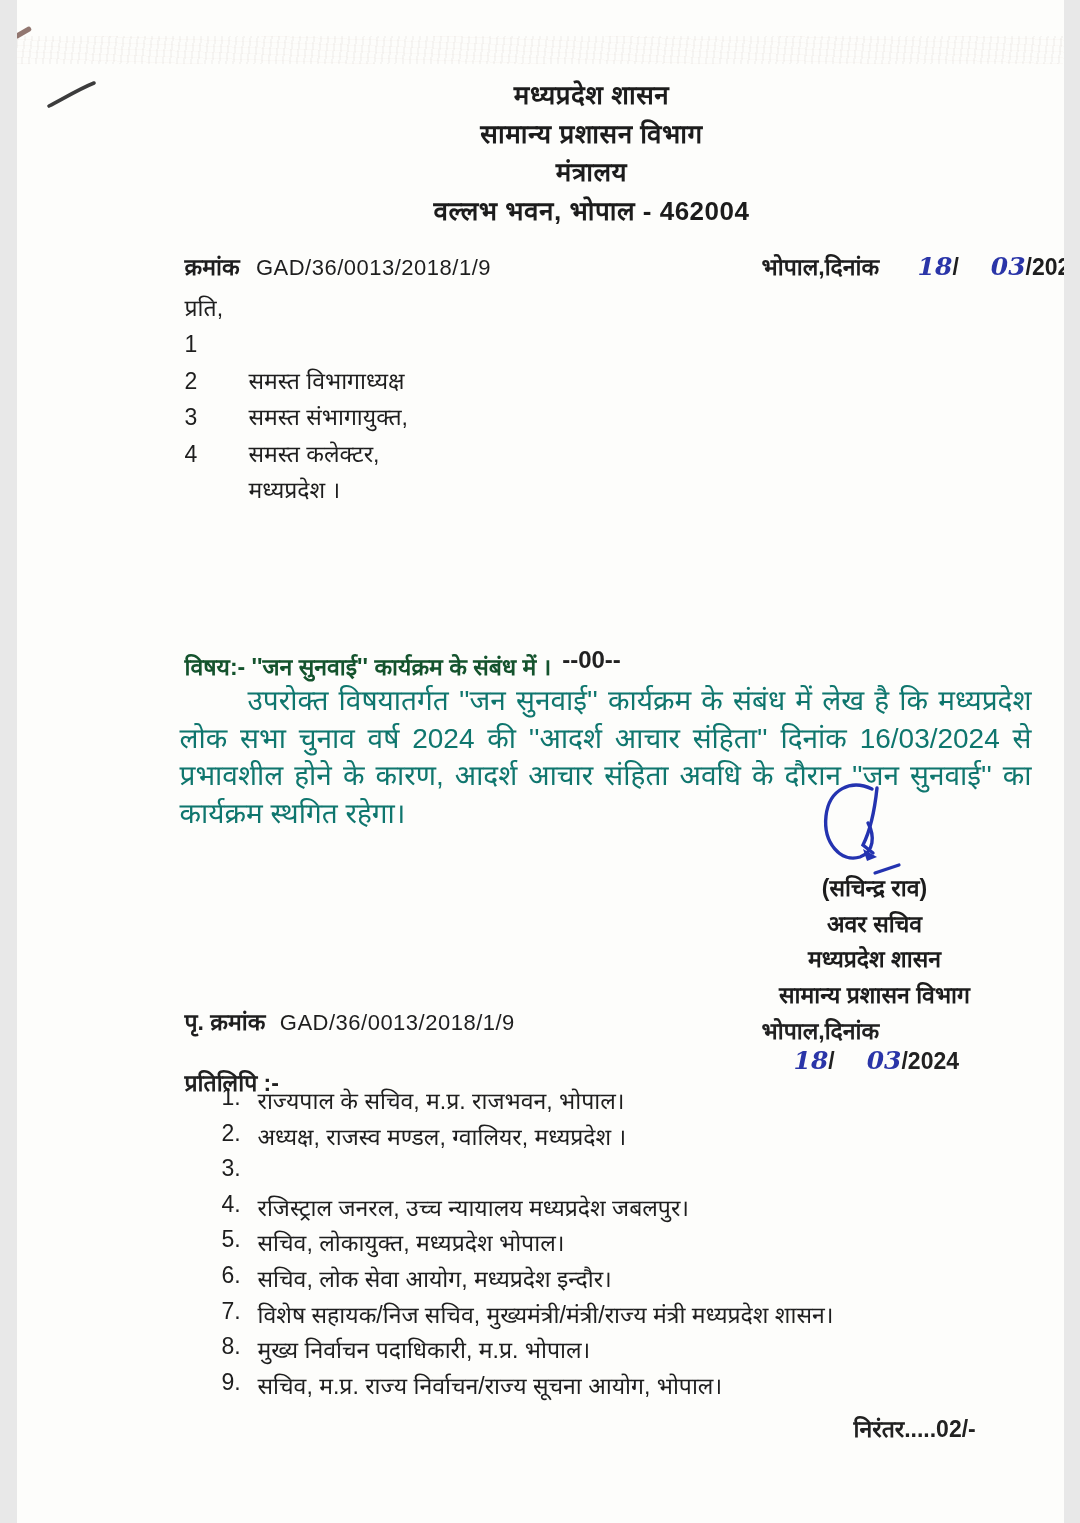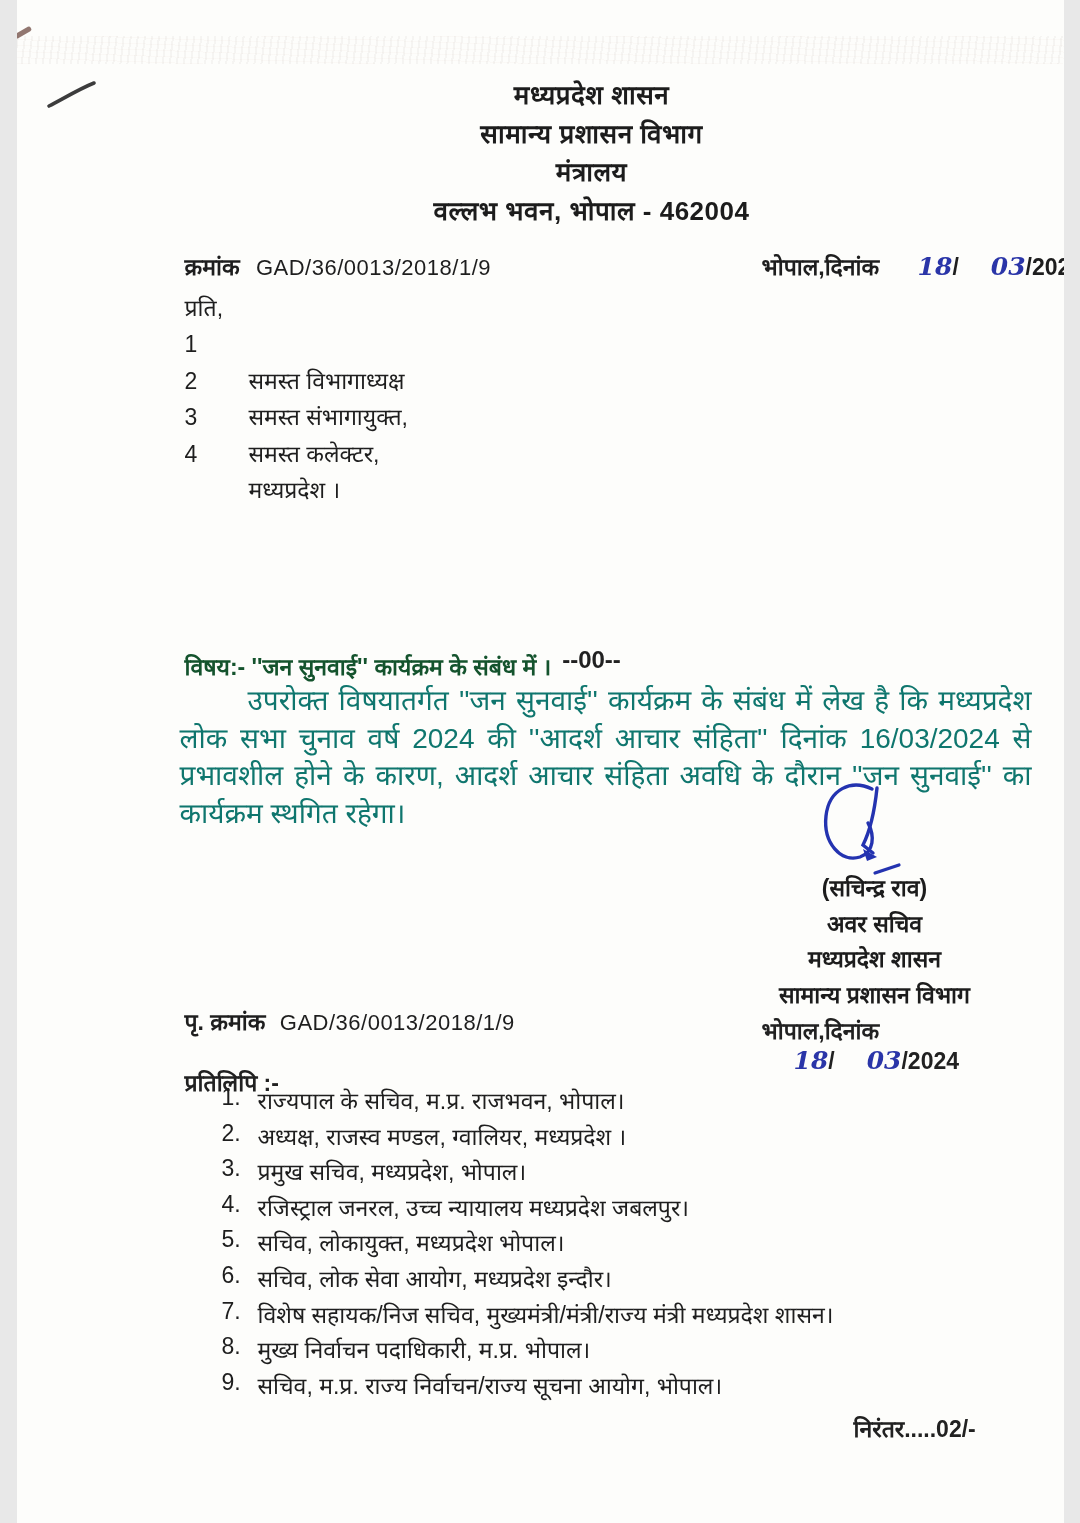--- a/index.html
+++ b/index.html
@@ -169,21 +169,20 @@
     <div class="copy-row">
       <span class="cnum">1.</span>
       <span>राज्यपाल के सचिव, म.प्र. राजभवन, भोपाल।</span>
     </div>
     <div class="copy-row">
       <span class="cnum">2.</span>
       <span>अध्यक्ष, राजस्व मण्डल, ग्वालियर, मध्यप्रदेश ।</span>
     </div>
     <div class="copy-row">
       <span class="cnum">3.</span>
-      <span>प्रमुख सचिव, मध्यप्रदेश, भोपाल।</span>
     </div>
     <div class="copy-row">
       <span class="cnum">4.</span>
       <span>रजिस्ट्राल जनरल, उच्च न्यायालय मध्यप्रदेश जबलपुर।</span>
     </div>
     <div class="copy-row">
       <span class="cnum">5.</span>
       <span>सचिव, लोकायुक्त, मध्यप्रदेश भोपाल।</span>
     </div>
     <div class="copy-row">

